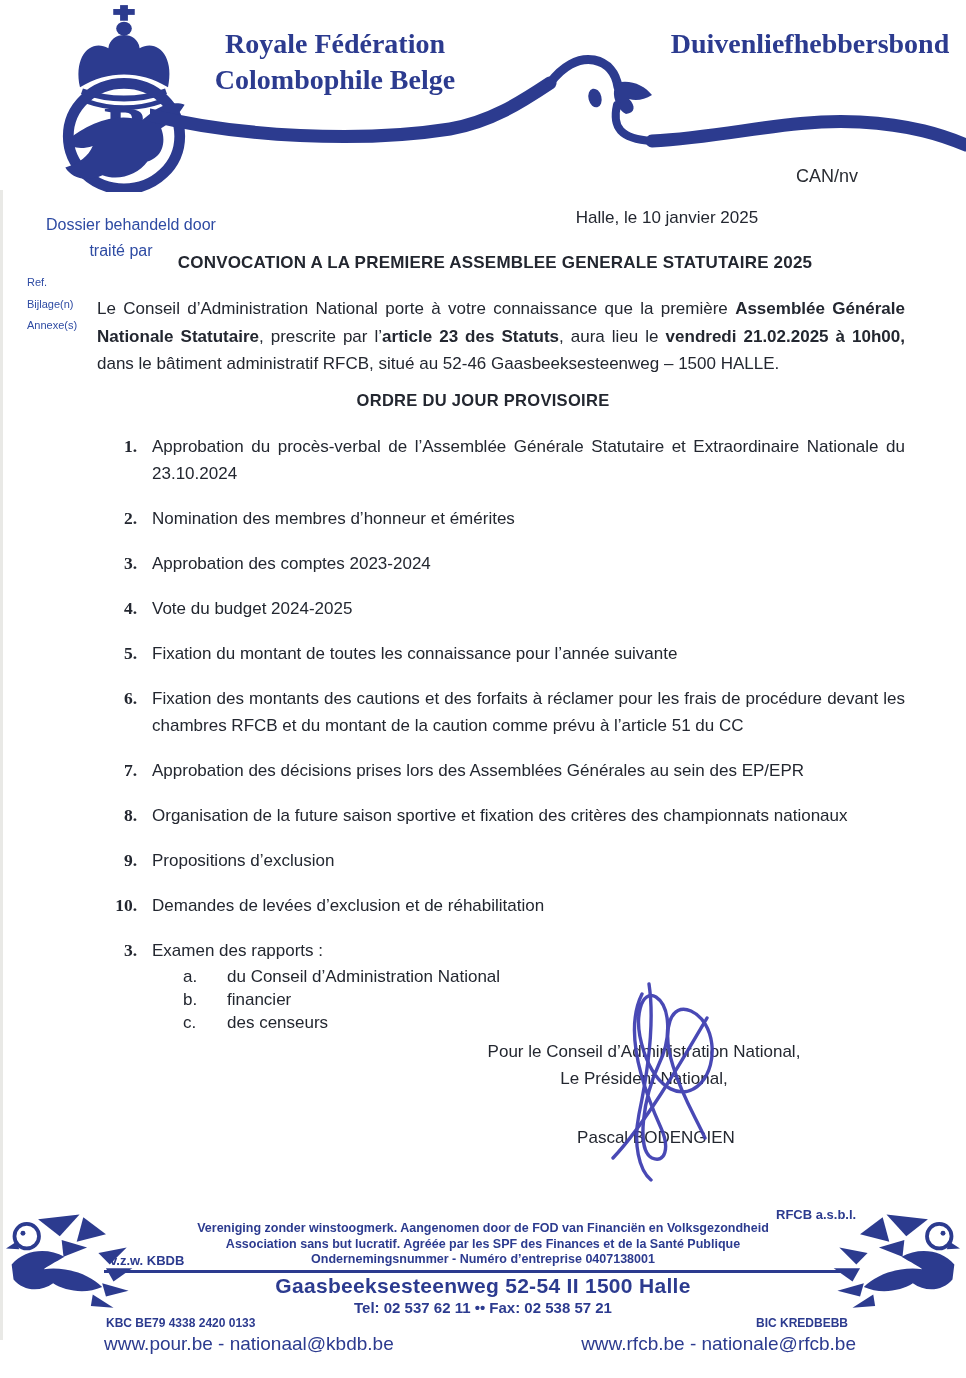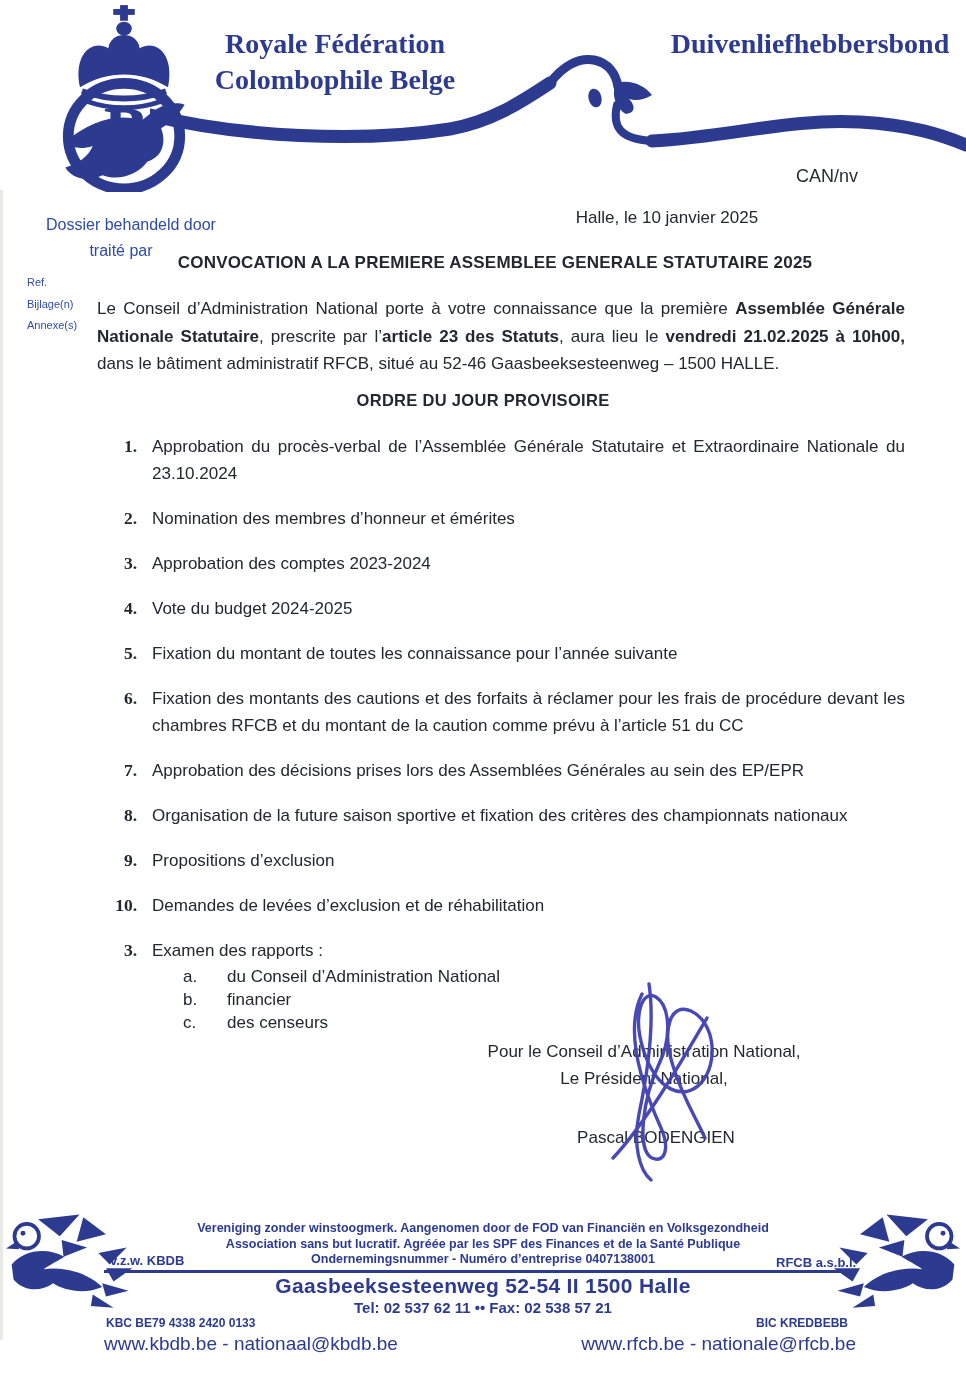--- a/index.html
+++ b/index.html
@@ -51,21 +51,21 @@
   
   .sig-block{left:458px;top:1038px;width:372px;font-size:17px;line-height:27px;}
   .sig-name{left:458px;top:1128px;width:396px;font-size:17px;}
   .sig-svg{left:585px;top:980px;color:var(--ink);}
 
   
   .legal{left:0;top:1221px;width:966px;font-size:12.5px;line-height:15.5px;font-weight:bold;color:var(--navy);}
   .footer-rule{left:104px;top:1270px;width:752px;height:2.5px;background:var(--navy);}
   .org-small{font-size:13px;color:var(--navy);font-weight:bold;}
   .vzw{left:110px;top:1253px;}
-  .asbl{left:776px;top:1255px;}
+  .asbl{left:776px;top:1207px;}
   .address{left:0;top:1274px;width:966px;font-size:21px;color:var(--navy);font-weight:600;letter-spacing:.3px;}
   .telfax{left:0;top:1299px;width:966px;font-size:15px;color:var(--navy);font-weight:bold;}
   .iban{left:106px;top:1316px;font-size:12px;color:var(--navy);font-weight:bold;}
   .bic{right:118px;top:1316px;font-size:12px;color:var(--navy);font-weight:bold;}
   .web{font-size:19px;color:var(--navy);}
   .web-left{left:104px;top:1333px;}
   .web-right{right:110px;top:1333px;}
 
   .scan-edge{left:0;top:190px;width:3px;height:1150px;background:#e9e9e6;}
 </style>
@@ -234,16 +234,16 @@
 </div>
 
 <div class="abs org-small vzw">v.z.w. KBDB</div>
 <div class="abs org-small asbl">RFCB a.s.b.l.</div>
 <div class="abs footer-rule"></div>
 
 <div class="abs address center">Gaasbeeksesteenweg 52-54  II  1500 Halle</div>
 <div class="abs telfax center">Tel: 02 537 62 11 •• Fax: 02 538 57 21</div>
 <div class="abs iban">KBC BE79 4338 2420 0133</div>
 <div class="abs bic">BIC KREDBEBB</div>
-<div class="abs web web-left">www.kbdb.be - nationaal@kbdb.be</div>
+<div class="abs web web-left">www.pour.be - nationaal@kbdb.be</div>
 <div class="abs web web-right">www.rfcb.be - nationale@rfcb.be</div>
 
 <div class="abs scan-edge"></div>
 
 </body></html>

